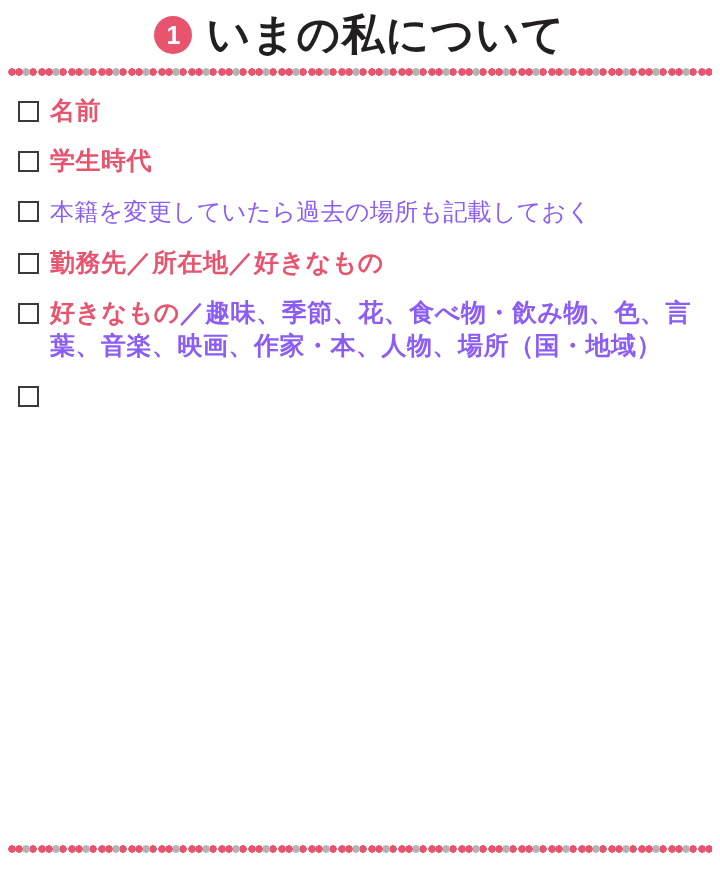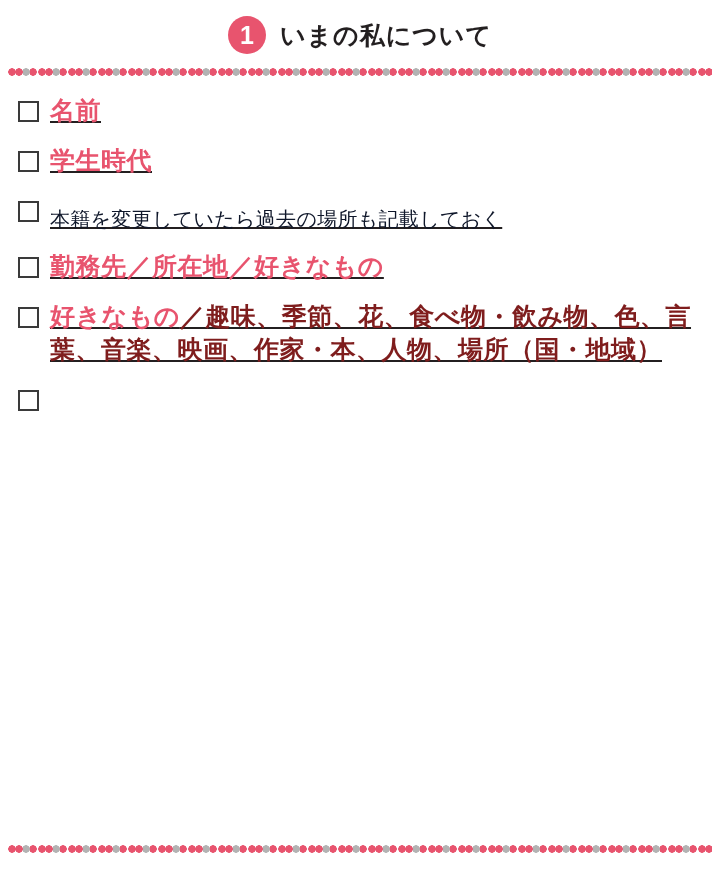--- a/index.html
+++ b/index.html
@@ -39,21 +39,21 @@
     color: #ffffff;
     font-size: 25px;
     font-weight: bold;
     display: flex;
     align-items: center;
     justify-content: center;
     line-height: 1;
     flex: 0 0 auto;
   }
   .title {
-    font-size: 25px;
+    font-size: 43px;
     font-weight: bold;
     letter-spacing: 1px;
     color: #231f20;
     white-space: nowrap;
   }
 
   
   .dotrule {
     height: 12px;
     margin: 0 8px;
@@ -64,21 +64,20 @@
       radial-gradient(circle at 11px 6px, #e8546e 3.5px, transparent 4px),
       radial-gradient(circle at 18px 6px, #b3b3b3 3.5px, transparent 4px),
       radial-gradient(circle at 25px 6px, #e8546e 3.5px, transparent 4px);
   }
   .dotrule.top { margin-top: 6px; }
   .dotrule.bottom { position: absolute; left: 0; right: 0; bottom: 14px; }
 
   
   .list {
     padding: 16px 11px 0 18px;
-    text-decoration: underline;
   }
   .item {
     display: flex;
     align-items: flex-start;
     margin-bottom: 17px;
   }
   .item:last-child { margin-bottom: 0; }
   .checkbox {
     flex: 0 0 auto;
     width: 21px;
@@ -91,29 +90,29 @@
   }
   .item-body { flex: 1 1 auto; }
   .label {
     font-size: 25px;
     font-weight: bold;
     color: #e8546e;
     line-height: 1.32;
     letter-spacing: 0.5px;
   }
   .label .plain {
-    color: #7f1d1d;
+    color: #8b5cf6;
     font-weight: bold;
   }
   .note {
-    font-size: 20px;
-    color: #0f172a;
+    font-size: 24px;
+    color: #8b5cf6;
     line-height: 1.36;
     letter-spacing: 0.3px;
-    margin-top: 12px;
+    margin-top: 2px;
   }
 </style>
 </head>
 <body>
 
 <div class="page">
 
   <div class="header">
     <div class="badge">1</div>
     <div class="title">いまの私について</div>

